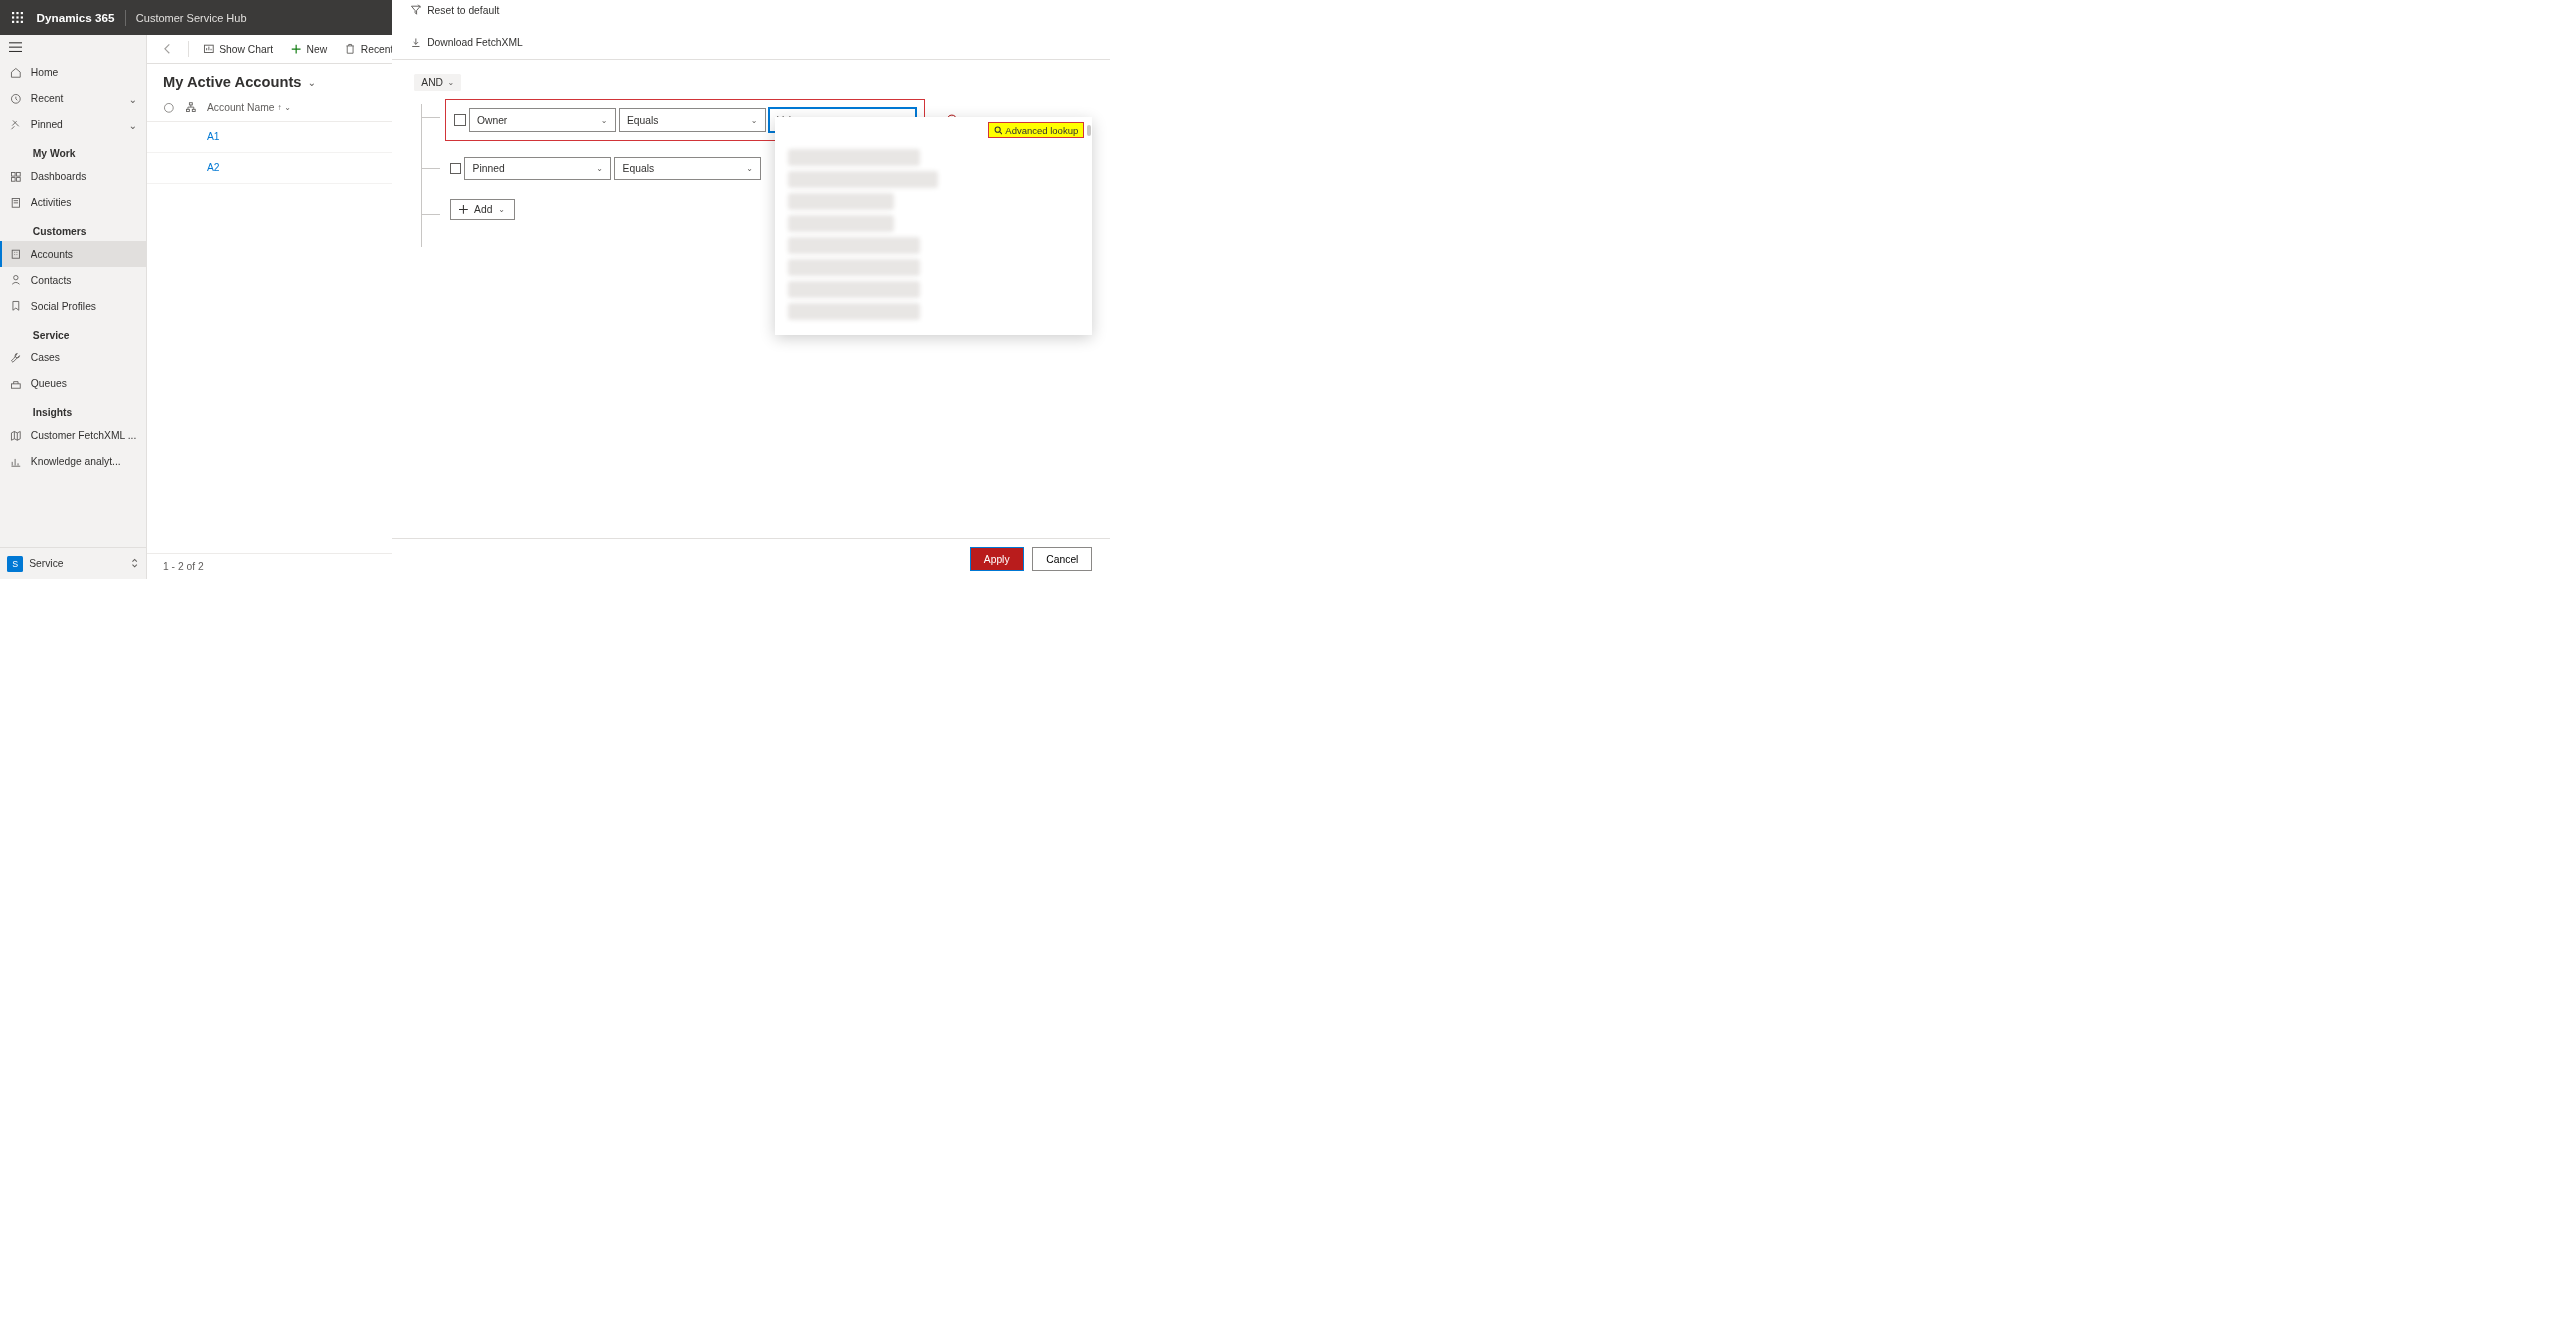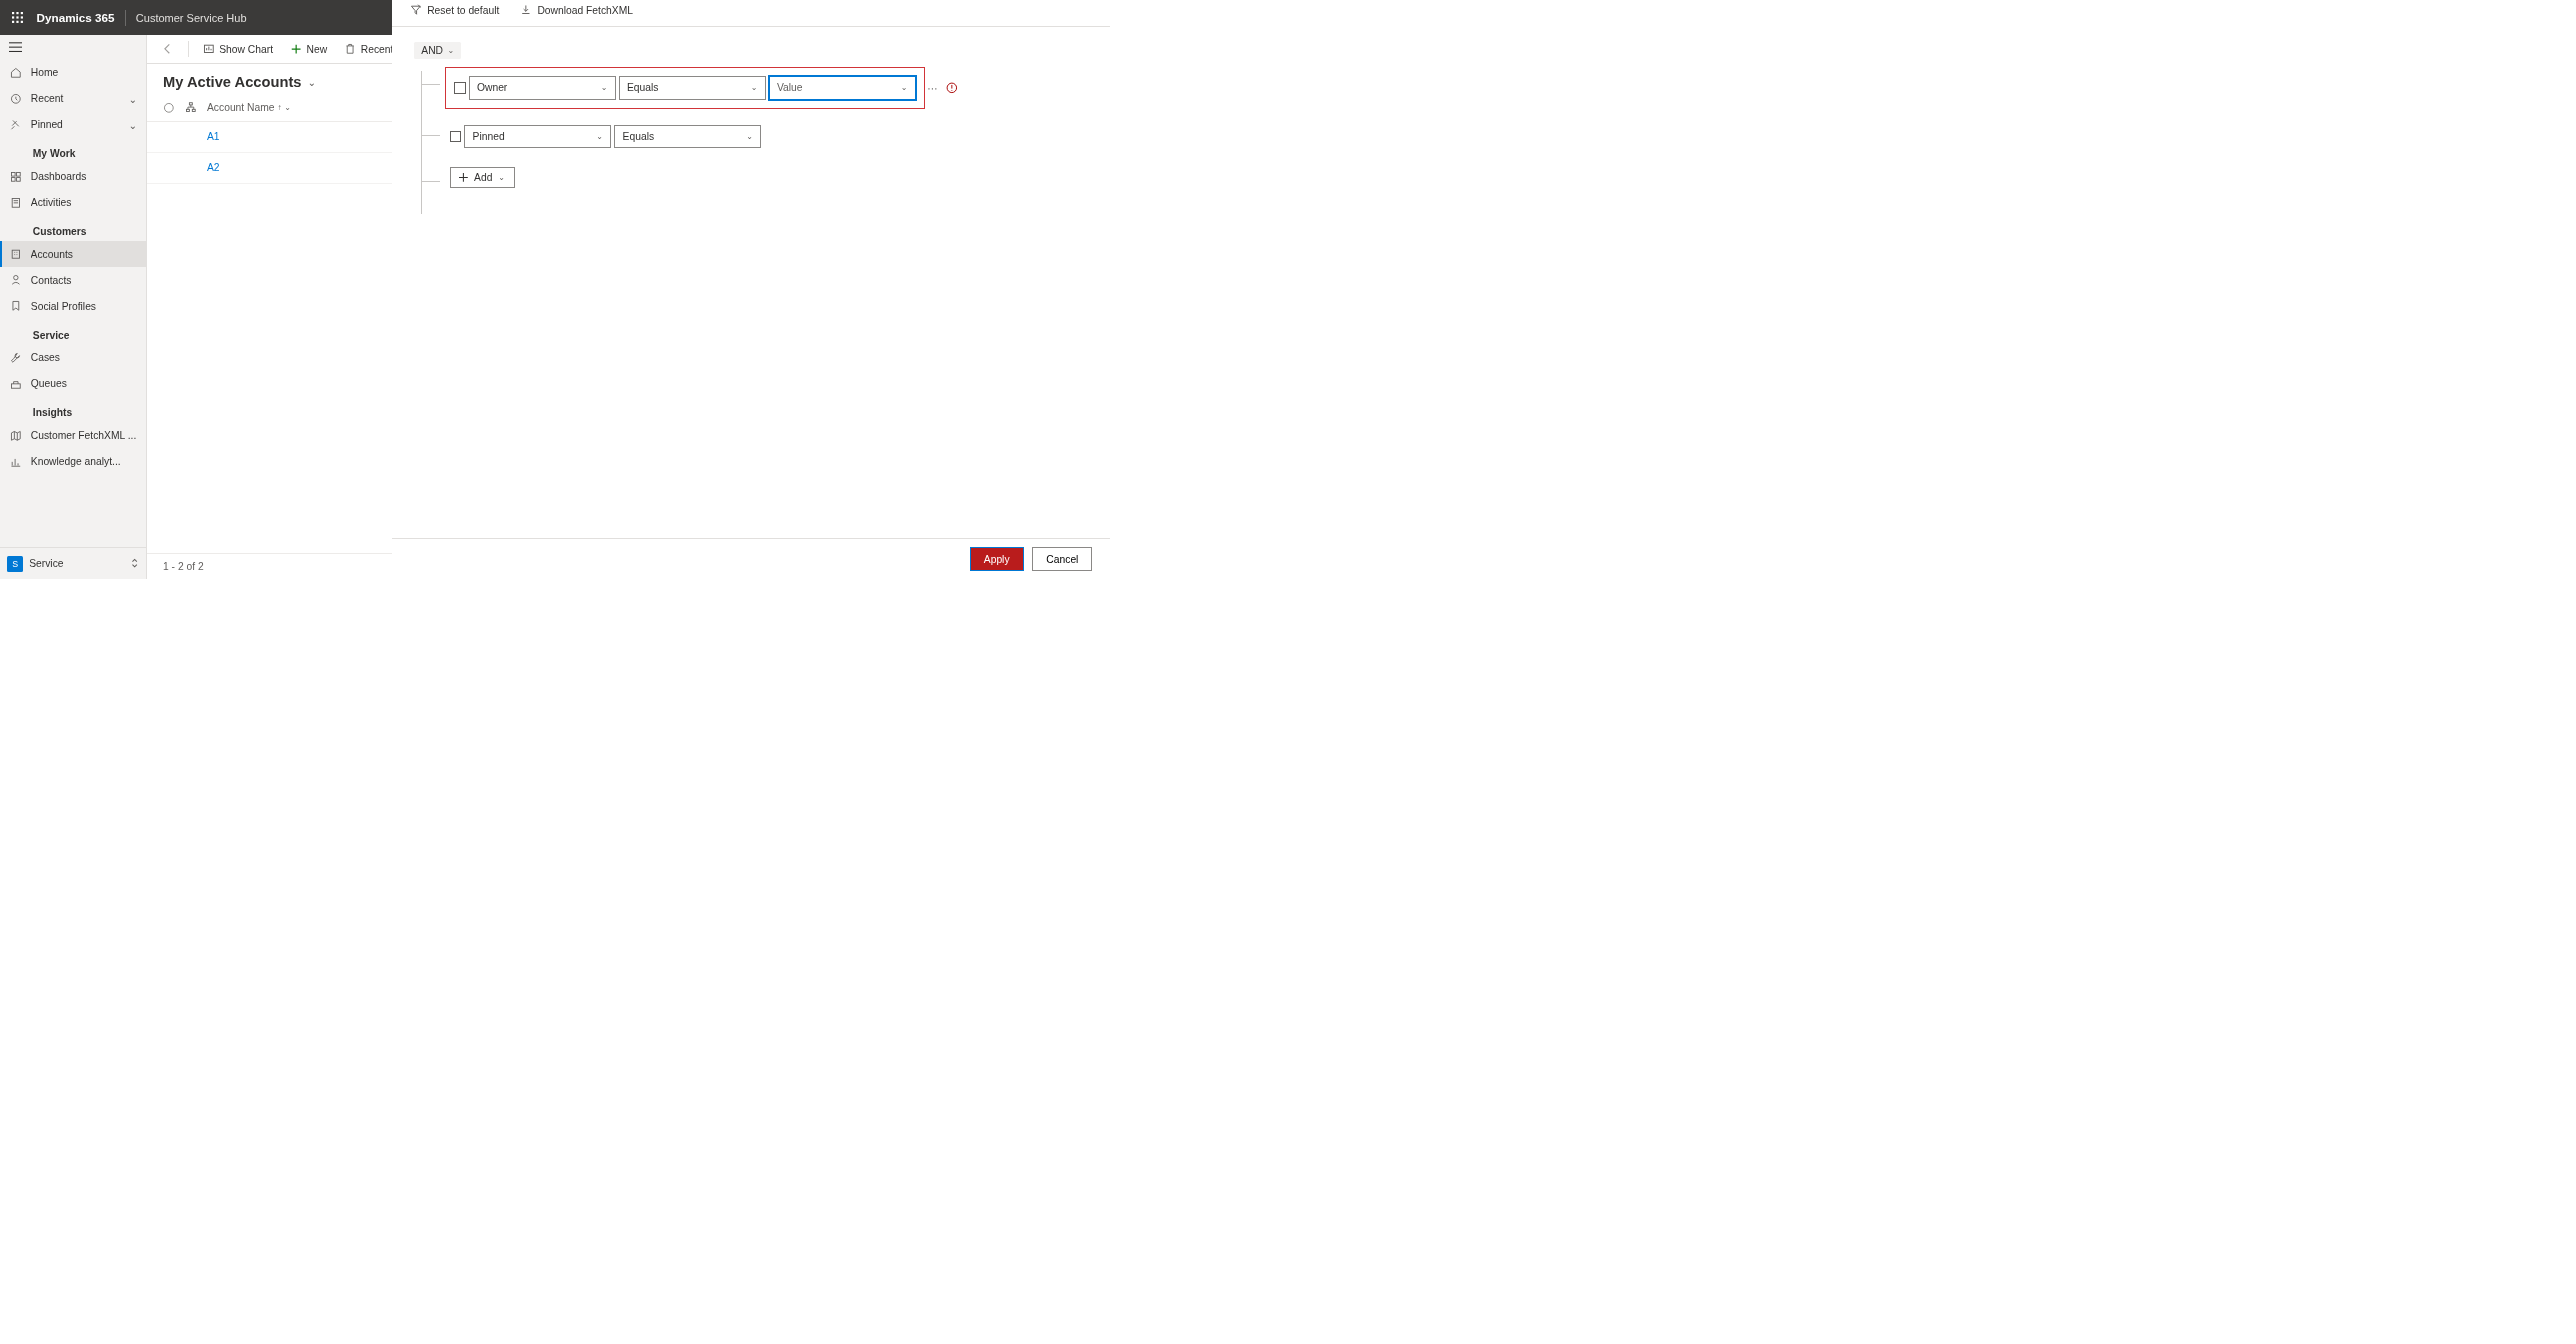--- a/index.html
+++ b/index.html
@@ -52,21 +52,21 @@
   .row .hier { width: 22px; }
   .row .val-link { color: #0078d4; cursor: pointer; }
 
   .grid-footer { height: 26px; display: flex; align-items: center; padding: 0 16px; color: #605e5c; border-top: 0.7px solid #edebe9; }
 
   
   .panel { position: absolute; top: 0; right: 0; width: 718px; bottom: 0; background: #fff; z-index: 50; display: flex; flex-direction: column; }
   .panel-header { padding: 11.7px 17.6px 7.3px; display: flex; align-items: center; }
   .panel-title { font-size: 14.7px; font-weight: 600; flex: 1; }
   .close-x { cursor: pointer; color: #605e5c; padding: 2.9px; }
-  .panel-toolbar { padding: 4.4px 17.6px 10.3px; display: flex; align-items: flex-start; gap: 20.5px; border-bottom: 0.7px solid #e1dfdd; }
+  .panel-toolbar { padding: 4.4px 17.6px 10.3px; display: flex; align-items: flex-start; gap: 20.5px; border-bottom: 0.7px solid #e1dfdd; flex-direction: column; }
   .pbtn { display: inline-flex; align-items: center; gap: 5.9px; cursor: pointer; color: #323130; }
   .pbtn .ci { color: #605e5c; display: inline-flex; width: 11.7px; height: 11.7px; align-items: center; justify-content: center; }
 
   .filter-area { flex: 1; padding: 14.7px 17.6px; position: relative; overflow: auto; }
   .group-chip { display: inline-flex; align-items: center; gap: 4.4px; background: #f3f2f1; padding: 2.9px 7.3px; border-radius: 1.5px; cursor: pointer; color: #323130; margin-left: 4.4px;}
   .tree-line { position: absolute; left: 29px; top: 44px; width: 0.7px; height: 143px; background: #c8c6c4; }
   .hconn { position: absolute; left: 29px; width: 19px; height: 0.7px; background: #c8c6c4; }
 
   .cond-row { display: flex; align-items: center; gap: 3px; margin-left: 40px; margin-top: 13px; }
   .cond-check { width: 11.7px; height: 11.7px; border: 0.7px solid #605e5c; background: #fff; cursor: pointer; }
@@ -412,20 +412,41 @@
       <span>
           <svg width="8.8" height="8.8" viewBox="0 0 12 12" stroke="#323130" stroke-width="1.4">
             <path d="M6 0 V12 M0 6 H12"></path>
           </svg>
         </span>
       <span>Add</span>
       <span style="font-size:8px;color:#605e5c">⌄</span>
     </div>
 
     
+    <div class="popup">
+      <div class="advlookup">
+        <span>
+            <svg width="8.8" height="8.8" viewBox="0 0 12 12" fill="none" stroke="#323130" stroke-width="1.4">
+              <circle cx="5" cy="5" r="3.5"></circle>
+              <path d="M8 8 L11 11"></path>
+            </svg>
+          </span>
+        <span>Advanced lookup</span>
+      </div>
+      <div class="popup-scrollbar"></div>
+      <div style="height:20.5px"></div>
+      <div class="blur-item" style="width:132px"></div>
+      <div class="blur-item" style="width:150px"></div>
+      <div class="blur-item" style="width:106px"></div>
+      <div class="blur-item" style="width:106px"></div>
+      <div class="blur-item" style="width:132px"></div>
+      <div class="blur-item" style="width:132px"></div>
+      <div class="blur-item" style="width:132px"></div>
+      <div class="blur-item" style="width:132px"></div>
+    </div>
   </div>
 
   <div class="panel-footer">
     <button class="btn primary">Apply</button>
     <button class="btn">Cancel</button>
   </div>
 </div>
 
 
 </body></html>

